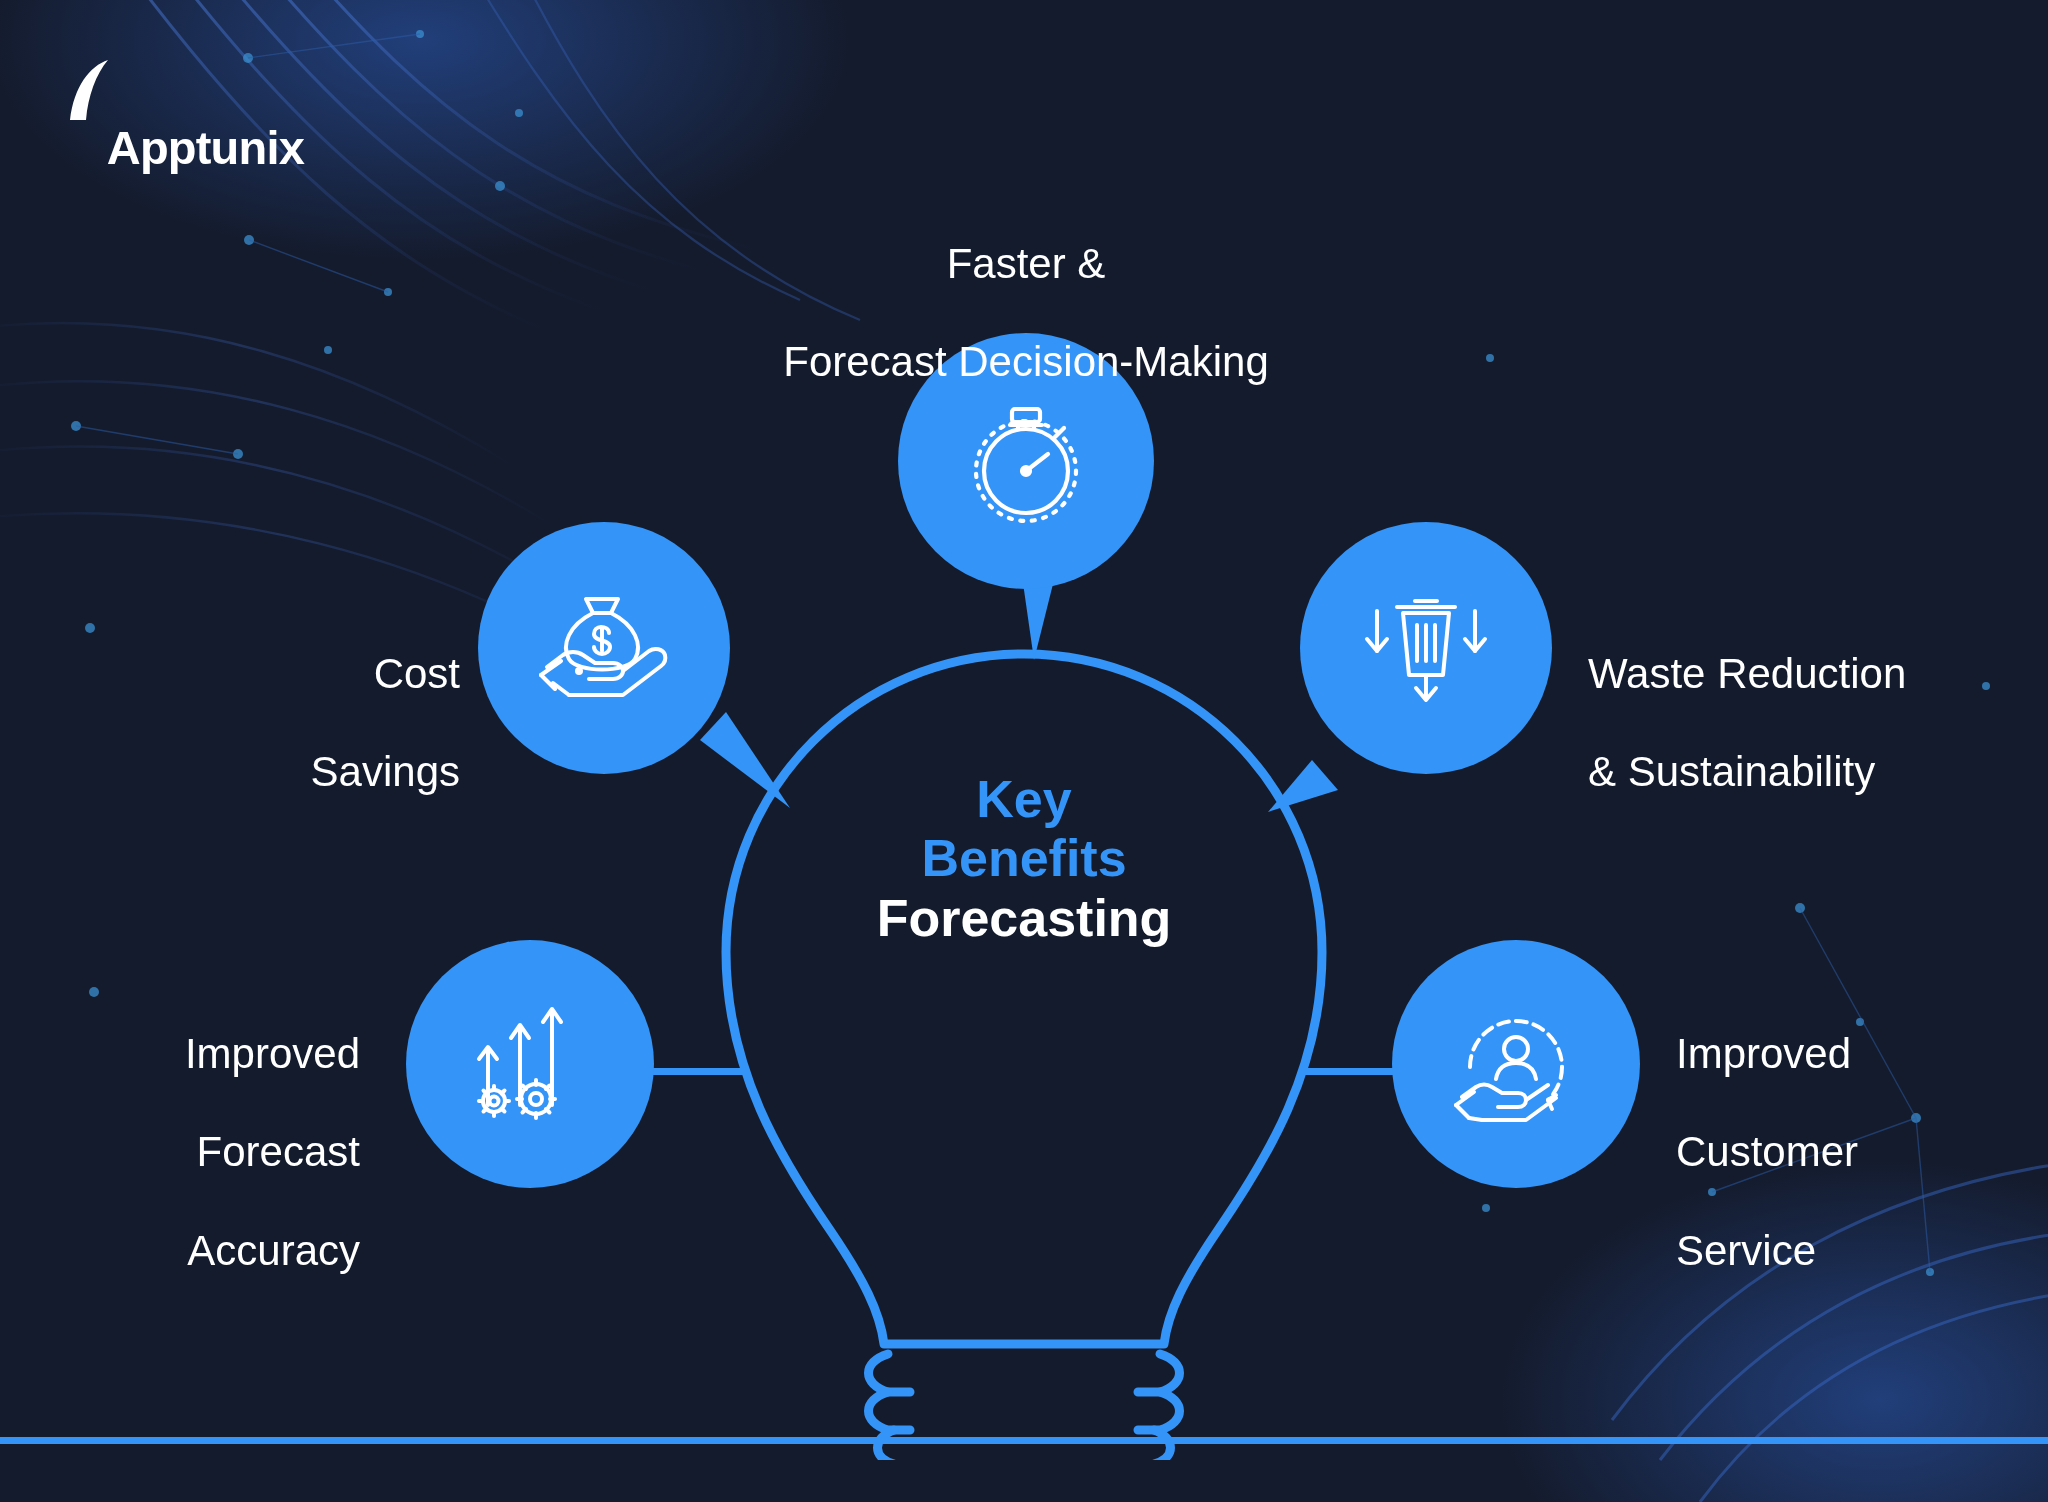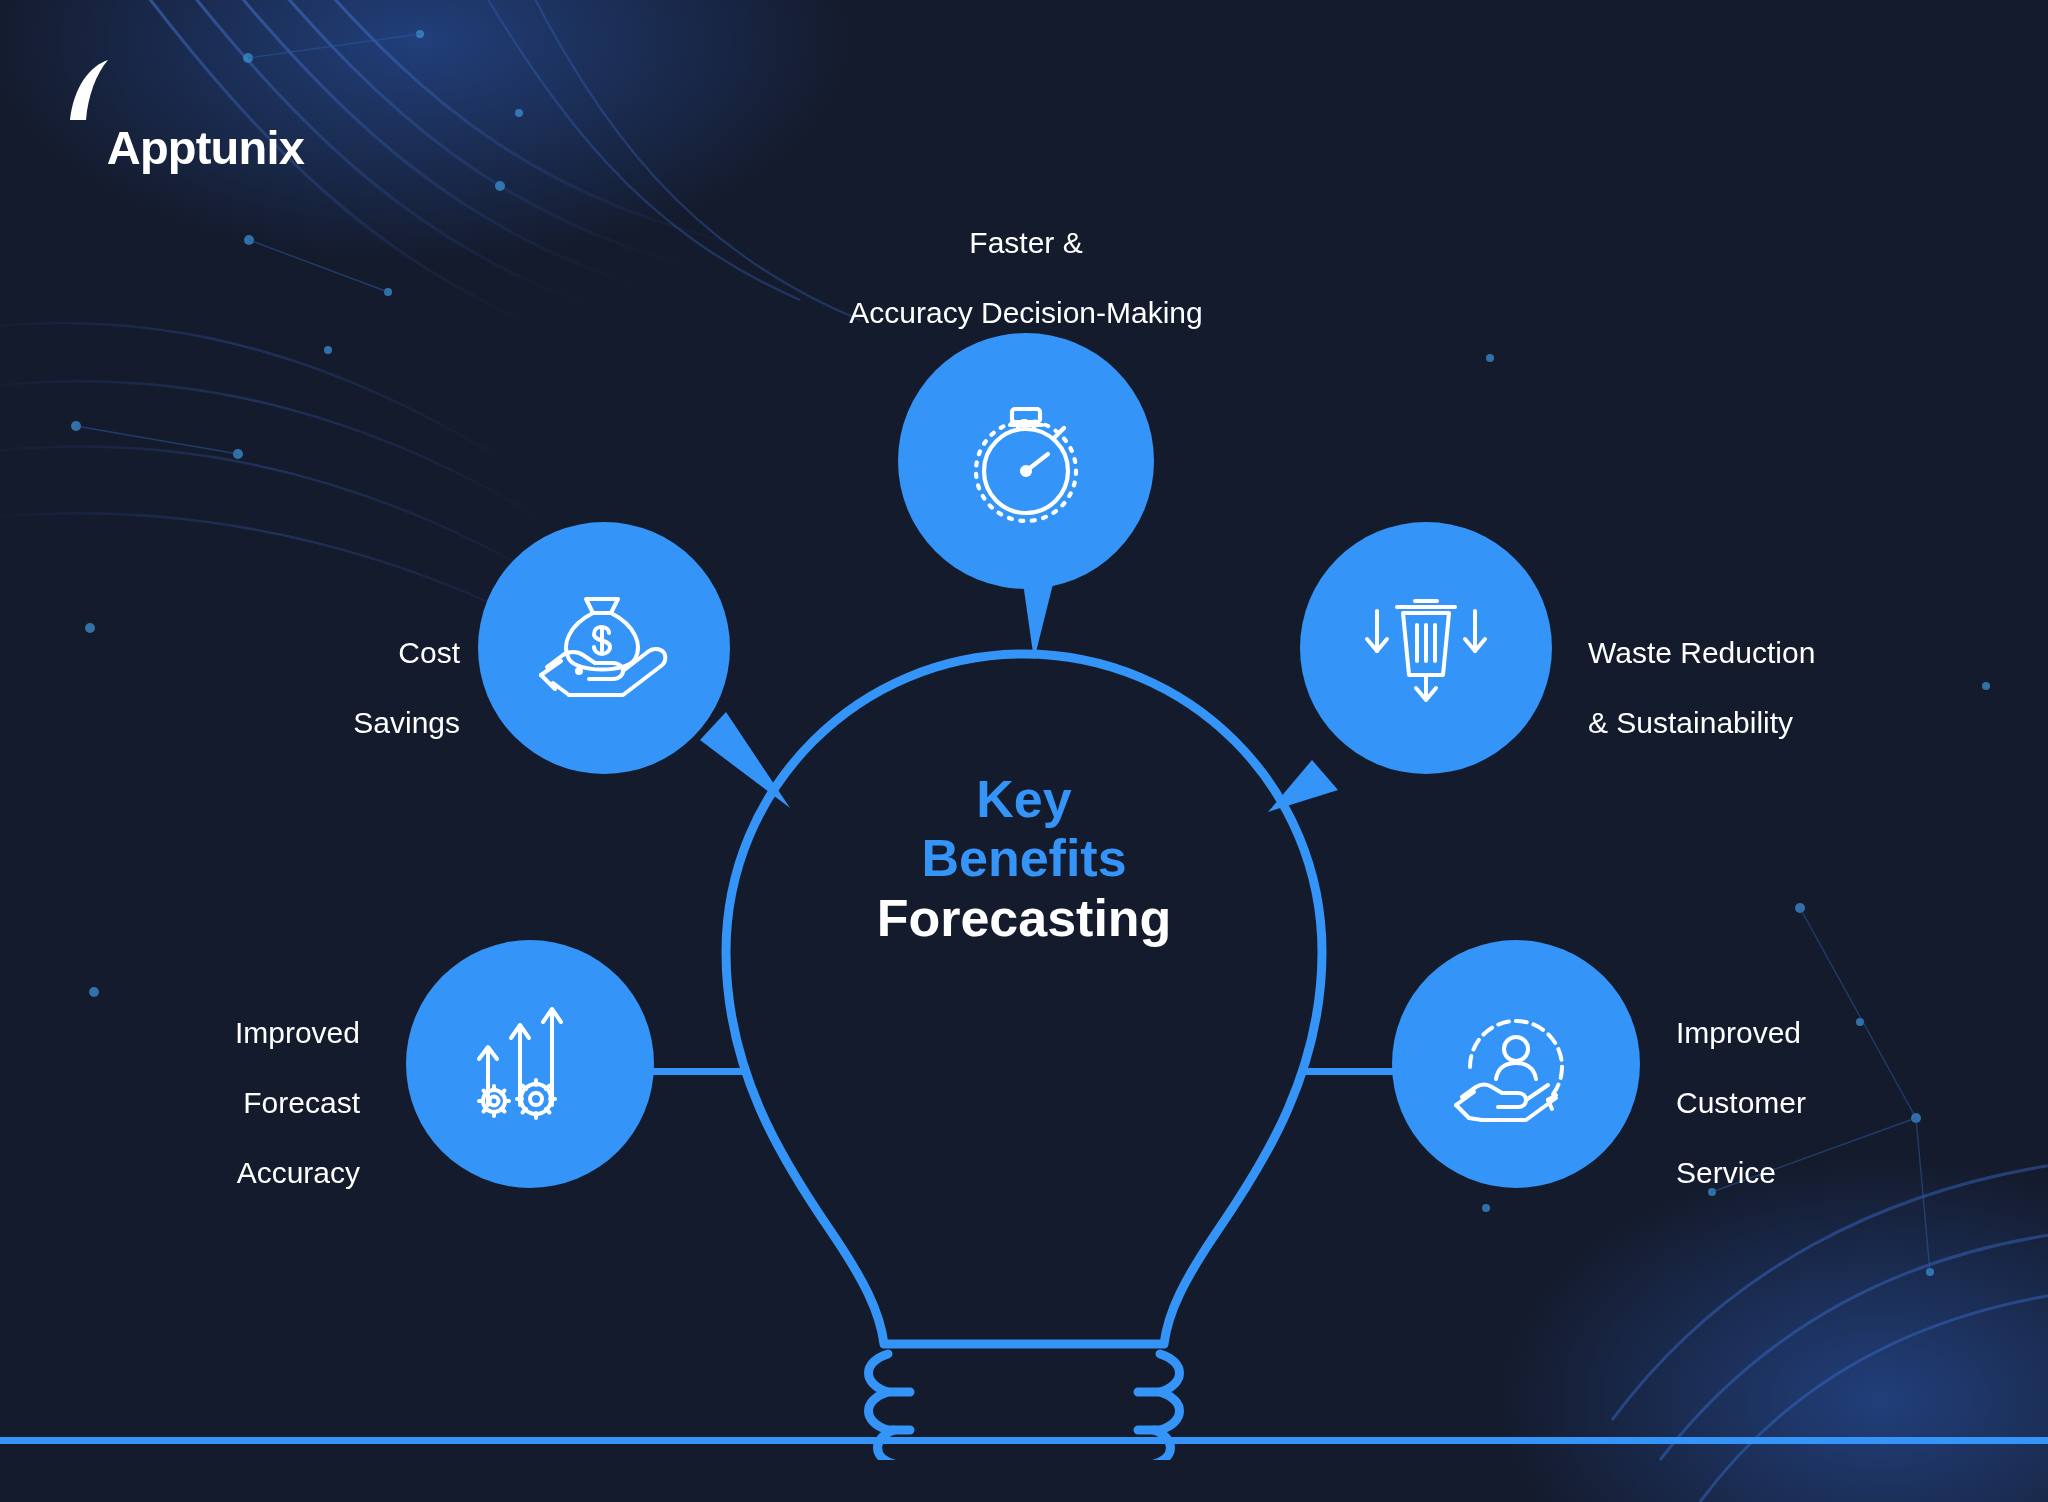--- a/index.html
+++ b/index.html
@@ -33,21 +33,21 @@
   .center-text{position:absolute;left:712px;top:770px;width:624px;
     text-align:center;z-index:6;}
   .ct-l1{color:#3494f7;font-size:52px;font-weight:700;line-height:1.14;}
   .ct-l2{color:#ffffff;font-size:52px;font-weight:700;line-height:1.14;}
 
   
   .node{position:absolute;border-radius:50%;background:#3494f7;
     display:flex;align-items:center;justify-content:center;z-index:5;}
   .node svg{display:block;}
 
-  .label{position:absolute;color:#ffffff;font-size:30px;line-height:1.17;
+  .label{position:absolute;color:#ffffff;font-size:42px;line-height:1.17;
     font-weight:400;z-index:6;white-space:pre-line;}
   .label.right{text-align:left;}
   .label.left{text-align:right;}
   .label.center{text-align:center;}
 
   .connector{position:absolute;z-index:2;}
 
   
   .rule{position:absolute;left:0;bottom:58px;width:2048px;height:7px;background:#3494f7;z-index:7;}
 </style>
@@ -192,21 +192,21 @@
         <path d="M 74 27 L 74 34"></path>
         <path d="M 50 30 L 82 30"></path>
         <path d="M 95 42 L 104 33"></path>
         <path d="M 66 76 L 88 59"></path>
         <circle cx="66" cy="76" r="4" fill="#ffffff"></circle>
       </g>
     </svg>
   </div>
   <div class="label center" style="left:676px;top:190px;width:700px;">
     <div>Faster &amp;</div>
-    <div>Accuracy Decision-Making</div>
+    <div>Forecast Decision-Making</div>
   </div>
 
   <div class="node" style="left:478px;top:522px;width:252px;height:252px;">
     <svg width="130" height="118" viewBox="0 0 130 118">
       <g fill="none" stroke="#ffffff" stroke-width="4" stroke-linecap="round" stroke-linejoin="round">
         <path d="M 47 10 L 79 10 L 72 24 L 54 24 Z"></path>
         <path d="M 54 24 C 30 36 22 56 30 70 C 38 84 88 84 96 70 C 104 56 96 36 72 24"></path>
         <path d="M 63 40 L 63 62"></path>
         <path d="M 70 44 C 70 40 66 38 62 38 C 58 38 55 41 55 45 C 55 53 71 50 71 58 C 71 62 67 65 63 65 C 59 65 55 62 55 58"></path>
         <path d="M 8 78 L 24 66 C 30 62 38 62 44 66 L 56 74 L 74 74 C 80 74 84 78 84 82 C 84 86 80 90 74 90 L 50 90"></path>

